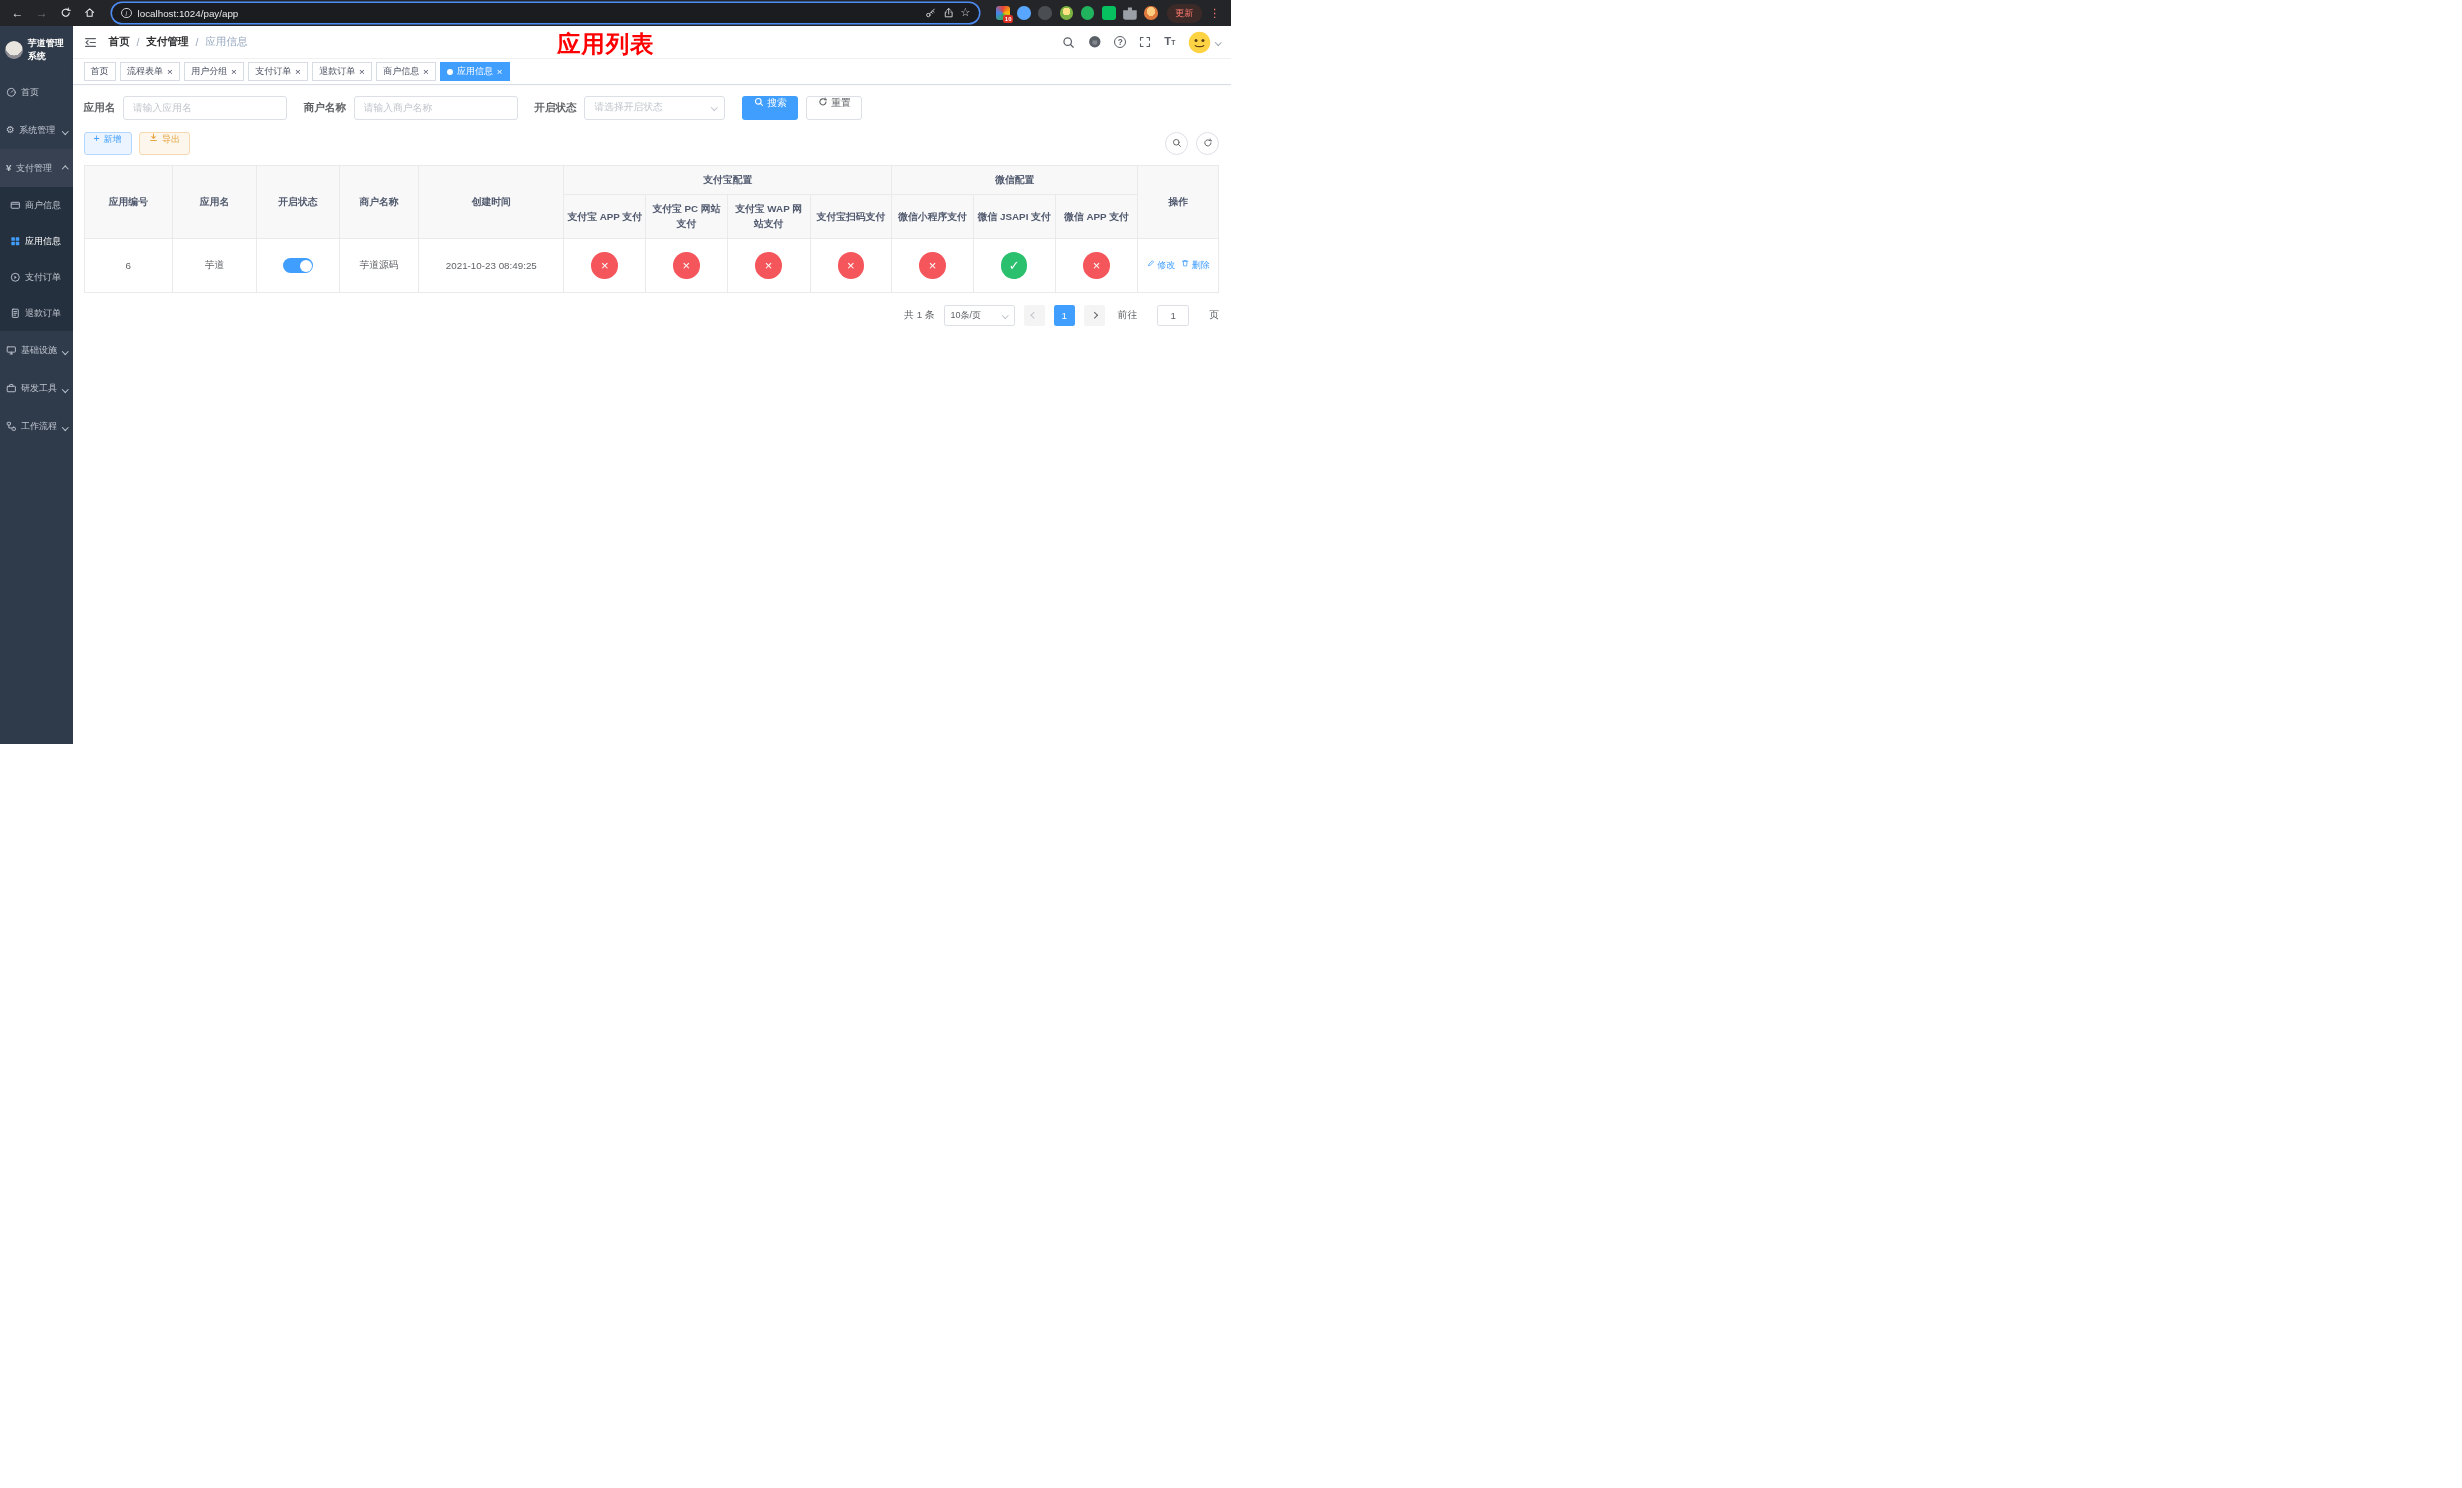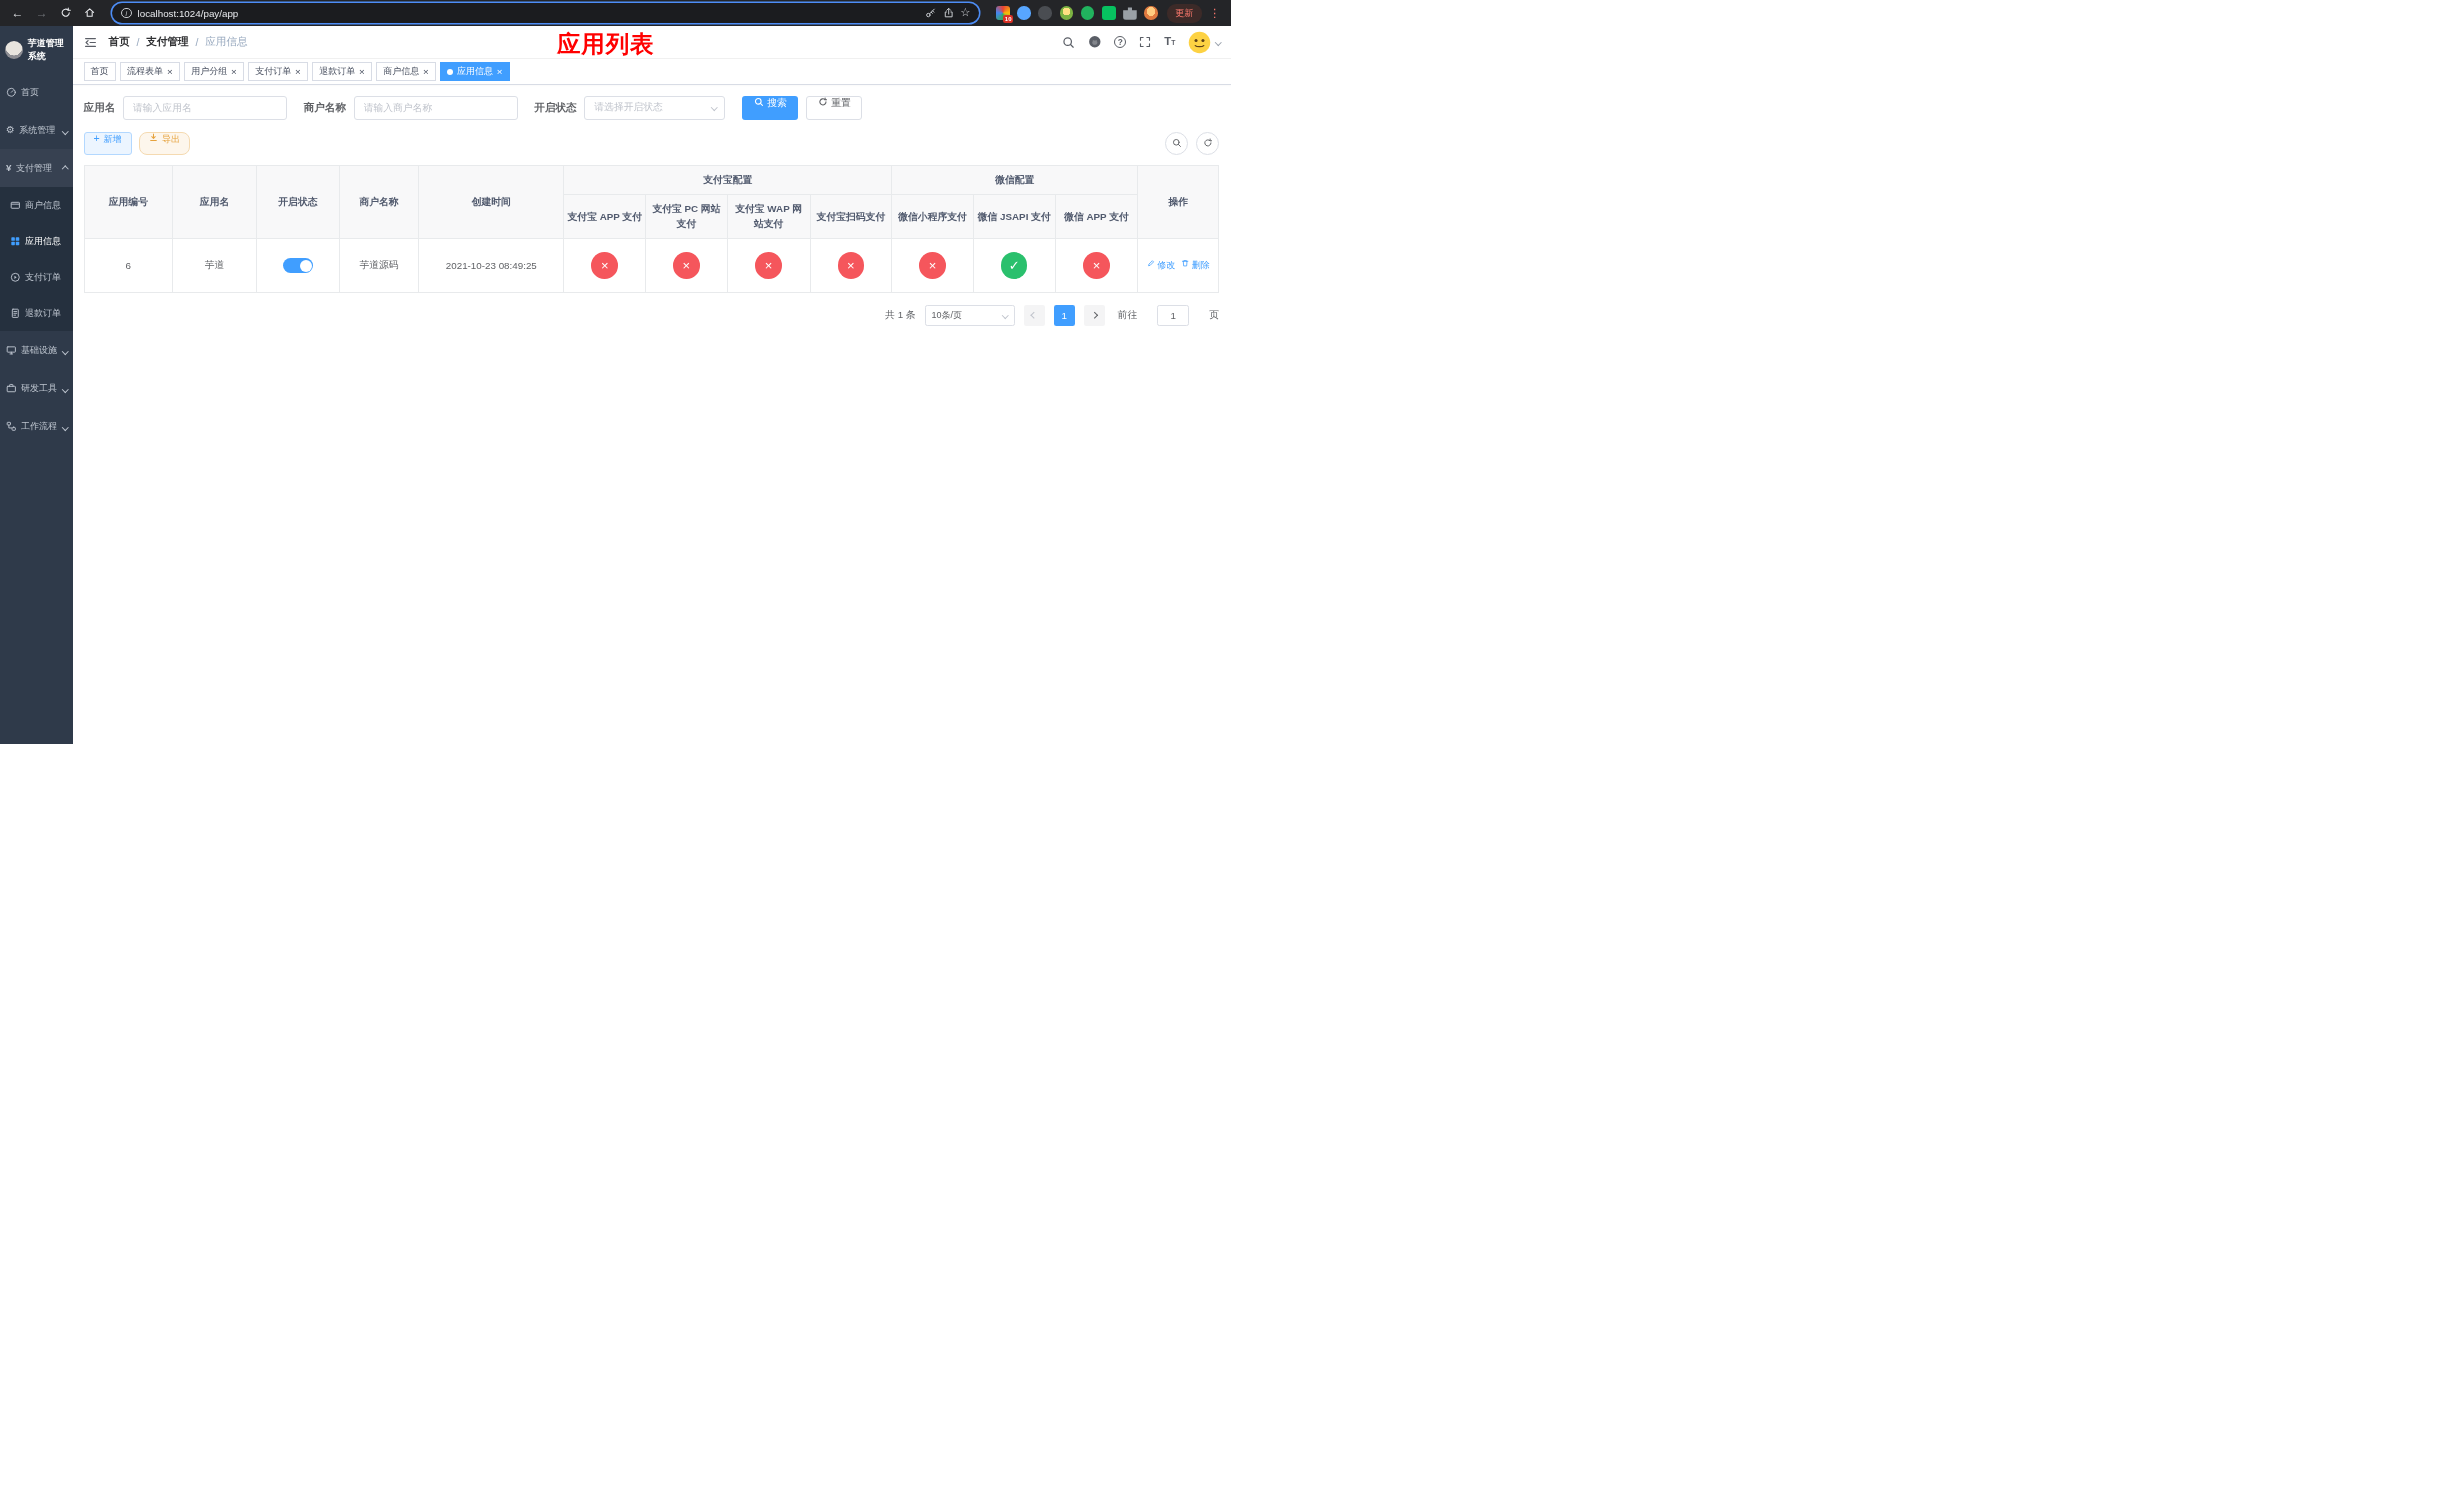--- a/index.html
+++ b/index.html
@@ -106,21 +106,21 @@
     cursor:pointer; background:#fff; }
   .el-select .chev { margin-left:auto; color:#c0c4cc; }
   .btn { height:24px; border-radius:3px; display:inline-flex; gap:3.8px;
     padding:0 10.6px; font-size:9.8px; cursor:pointer; border:0.8px solid transparent;
     white-space:nowrap; }
   .btn-primary { background:var(--accent,#409eff); color:#fff; }
   .btn-default { background:#fff; border-color:#dcdfe6; color:#606266; }
   .btn-plain-primary { background:#ecf5ff; border-color:#b3d8ff; color:var(--accent,#409eff);
     height:23px; font-size:9px; padding:0 9px; }
   .btn-plain-warning { background:#fdf6ec; border-color:#f5dab1; color:var(--warning,#e6a23c);
-    height:23px; font-size:9px; padding:0 9px;border-radius:8px; }
+    height:23px; font-size:9px; padding:0 9px; }
   .plus-g { font-size:10.6px; line-height:1; }
   .toolbar-row { display:flex; align-items:center; gap:7.6px; margin-bottom:10.6px; }
   .mini-group { margin-left:auto; display:flex; gap:7.6px; }
   .mini-btn { width:23px; height:23px; border-radius:50%; border:0.8px solid #dcdfe6;
     background:#fff; color:#606266; display:flex; align-items:center; justify-content:center;
     cursor:pointer; }
 
   
   table { width:100%; border-collapse:collapse; table-layout:fixed; }
   th, td { border:0.8px solid #e8eaec; text-align:center; vertical-align:middle; }
@@ -137,21 +137,21 @@
   .switch .knob { position:absolute; top:1.5px; left:1.5px; width:12px; height:12px;
     border-radius:50%; background:#fff; transition:left .2s; }
   .switch.on .knob { left:16.7px; }
   .op-link { color:var(--accent,#409eff); font-size:9px; display:inline-flex;
     align-items:flex-start; gap:2.3px; cursor:pointer; white-space:nowrap; }
   .op-cell { display:flex; justify-content:center; gap:6px; }
 
   
   .pagination { display:flex; align-items:center; justify-content:flex-end; gap:9px;
     margin-top:12px; font-size:9.8px; color:#606266; }
-  .pg-select { width:90px; height:21px; border:0.8px solid #dcdfe6; border-radius:2.3px;
+  .pg-select { width:71px; height:21px; border:0.8px solid #dcdfe6; border-radius:2.3px;
     display:flex; align-items:center; padding:0 6px; font-size:9px; cursor:pointer;
     background:#fff; }
   .pg-select .chev { margin-left:auto; color:#c0c4cc; }
   .pg-btn { width:21px; height:21px; border-radius:2.3px; background:#f4f4f5; display:flex;
     align-items:center; justify-content:center; cursor:pointer; color:#606266; }
   .pg-btn.disabled { color:#c0c4cc; }
   .pg-num { width:21px; height:21px; border-radius:2.3px; background:var(--accent,#409eff);
     color:#fff; display:flex; align-items:center; justify-content:center; font-size:9.8px;
     cursor:pointer; }
   .goto-group { display:flex; align-items:center; gap:20px; margin-left:4px; }

